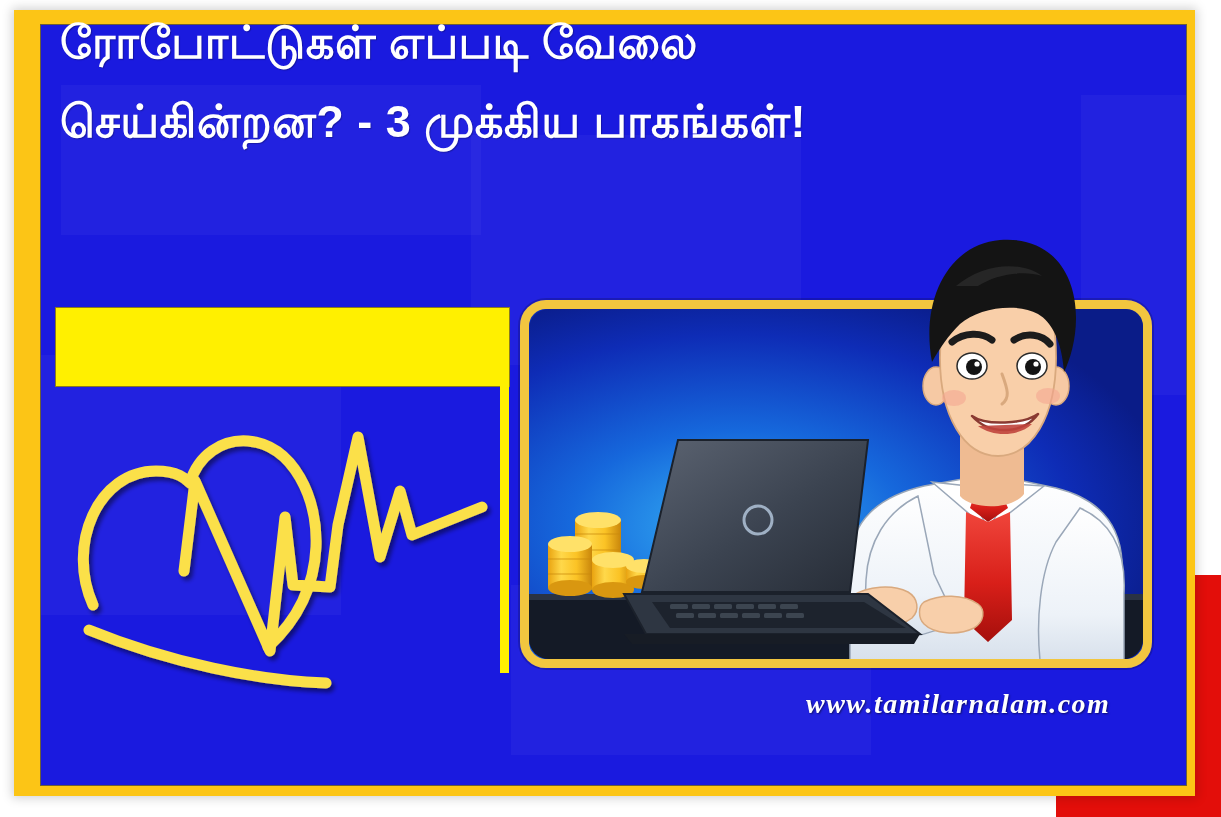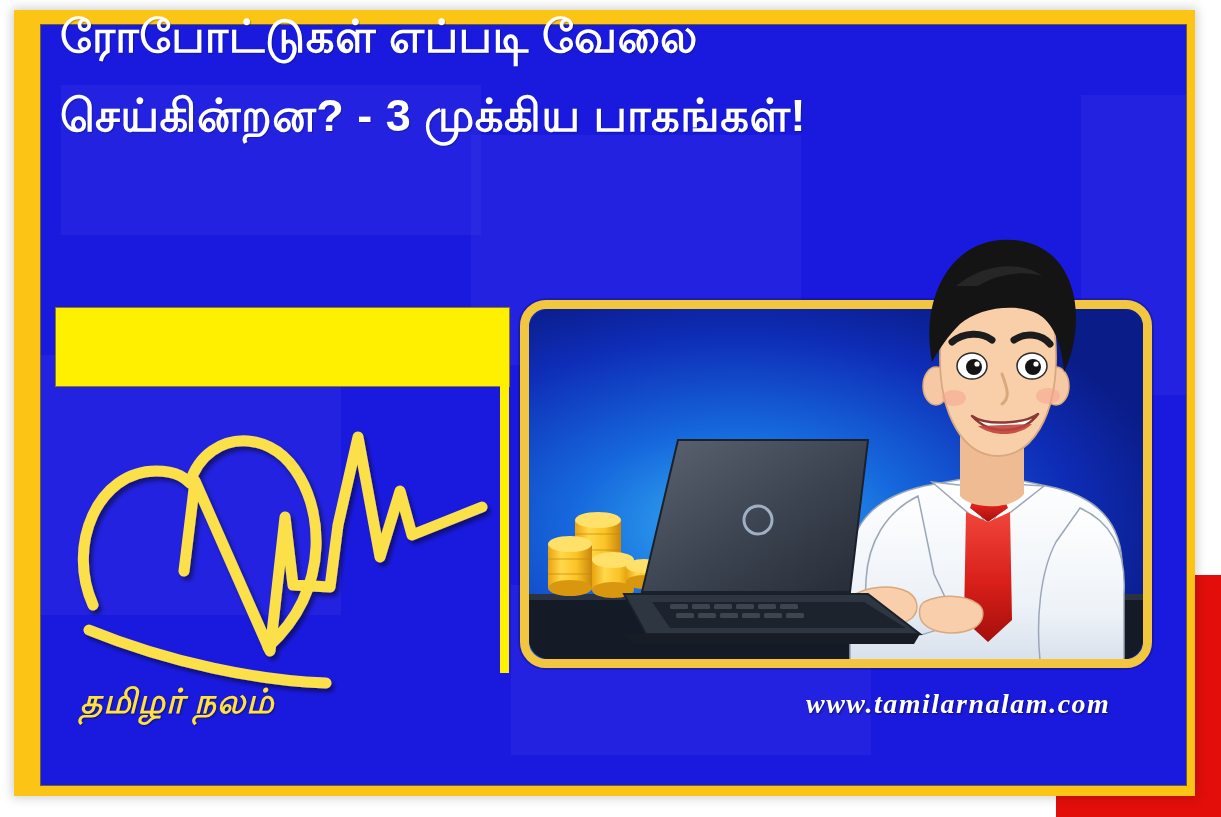--- a/index.html
+++ b/index.html
@@ -53,21 +53,21 @@
   }
   .bg-patch.p1 { left: 20px;  top: 60px;  width: 420px; height: 150px; }
   .bg-patch.p2 { left: 430px; top: 110px; width: 330px; height: 230px; }
   .bg-patch.p3 { left: 0px;   top: 330px; width: 300px; height: 260px; }
   .bg-patch.p4 { left: 470px; top: 560px; width: 360px; height: 170px; }
   .bg-patch.p5 { left: 1040px;top: 70px;  width: 110px; height: 300px; }
 
   
   .title-block {
     position: absolute;
-    left: 60px; top: 10px;
+    left: 60px; top: 16px;
     width: 1010px;
     z-index: 8;
   }
   .title-line {
     color: #ffffff;
     font-family: "Liberation Sans", sans-serif;
     font-size: 45px;
     font-weight: 700;
     line-height: 1.18;
     letter-spacing: 0.5px;
@@ -203,21 +203,20 @@
                  L 250 192
                  L 258 130
                  L 278 42
                  L 300 162
                  L 320 96
                  L 332 140
                  L 402 112"></path>
       </g>
     </svg>
   </div>
-  <div class="logo-caption">தமிழர் நலம்</div>
 
   <div class="photo-card"></div>
 
   <div class="photo-clip">
     <svg viewBox="0 0 632 478" xmlns="http://www.w3.org/2000/svg">
       <defs>
         <clipPath id="cardClip">
           <rect x="9" y="119" width="614" height="350" rx="20" ry="20"></rect>
         </clipPath>
         <radialGradient id="bgGrad" cx="34%" cy="62%" r="72%">

